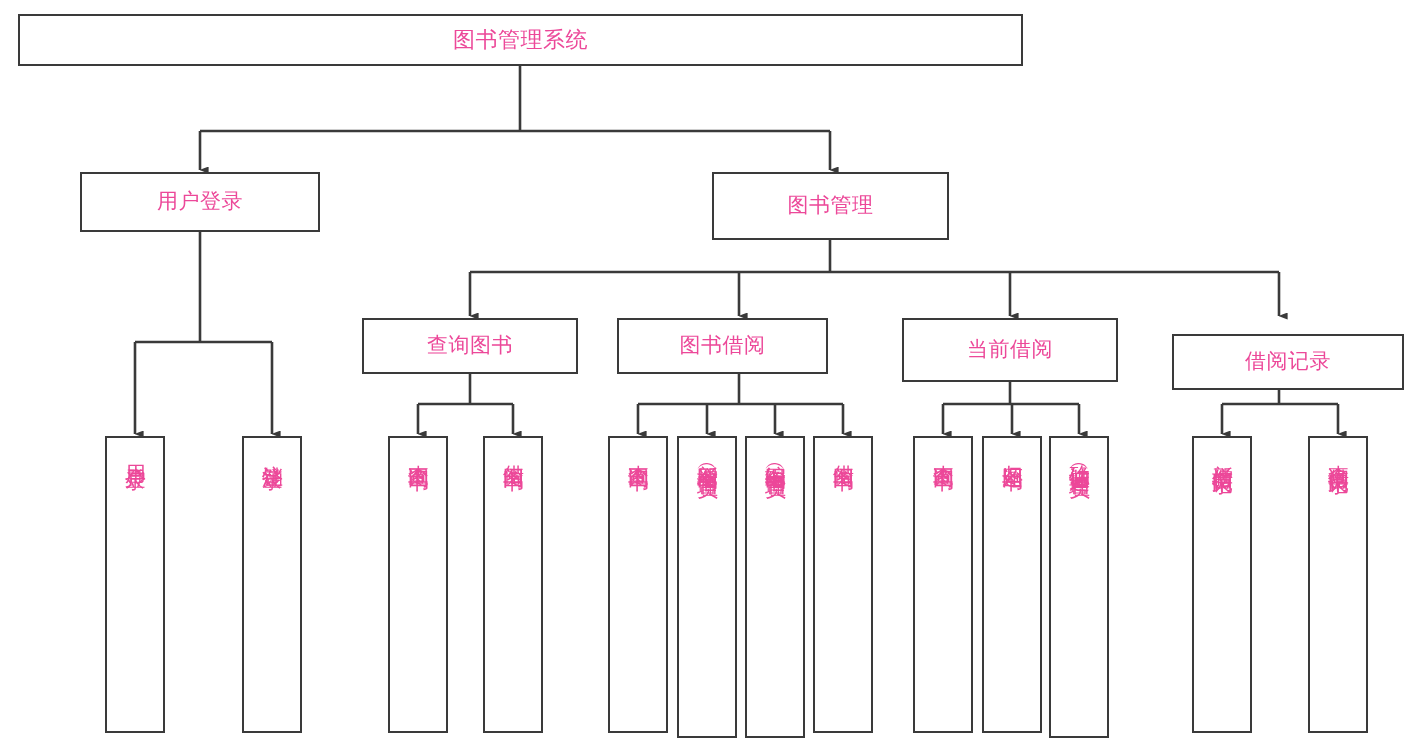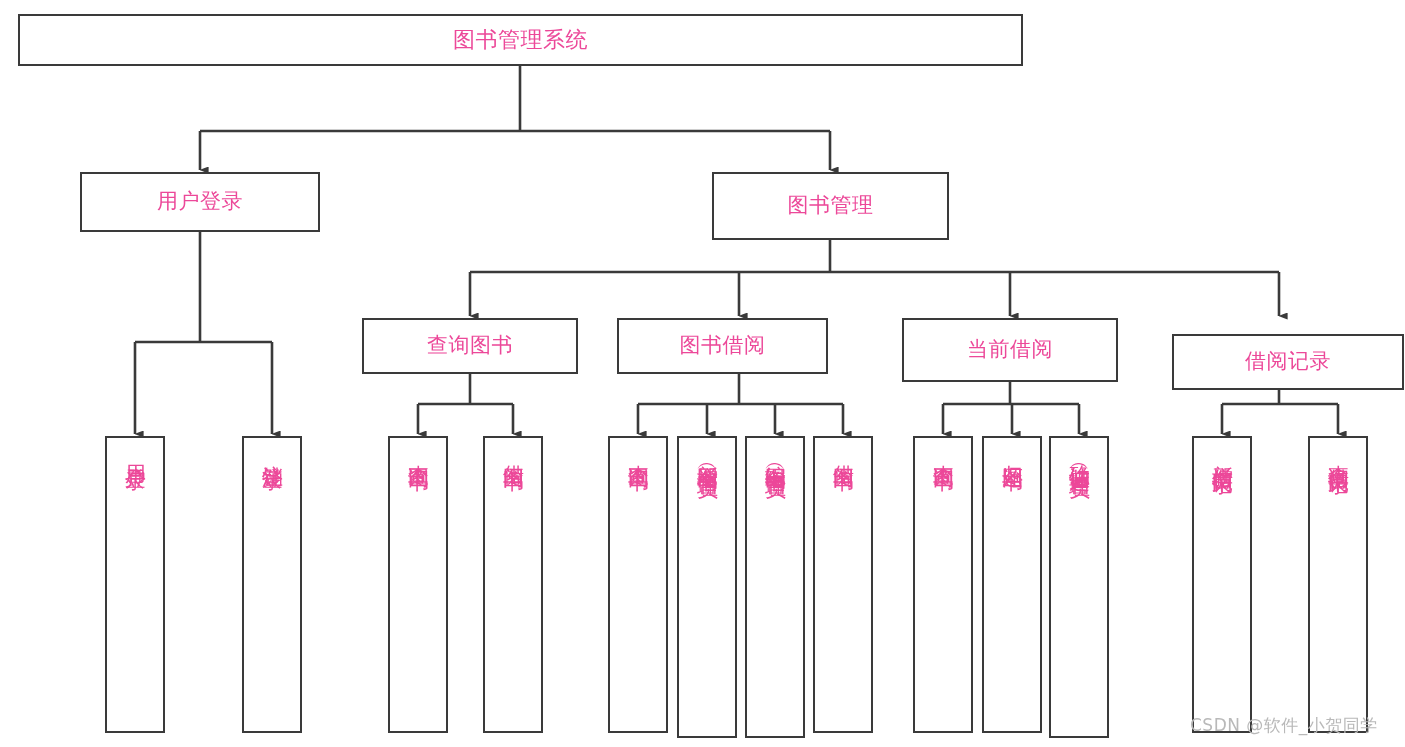--- a/index.html
+++ b/index.html
@@ -180,15 +180,14 @@
   <div class="node leaf" style="left: 1049px; top: 436px; width: 60px; height: 302px;">
     <span class="node-label">确认归还（管理员）</span>
   </div>
   <div class="node leaf" style="left: 1192px; top: 436px; width: 60px; height: 297px;">
     <span class="node-label">新增借阅记录</span>
   </div>
   <div class="node leaf" style="left: 1308px; top: 436px; width: 60px; height: 297px;">
     <span class="node-label">查询借阅记录</span>
   </div>
 
-  <div class="watermark" style="left: 1190px; top: 714px;">CSDN @软件_小贺同学</div>
 
 </div>
 
 </body></html>

